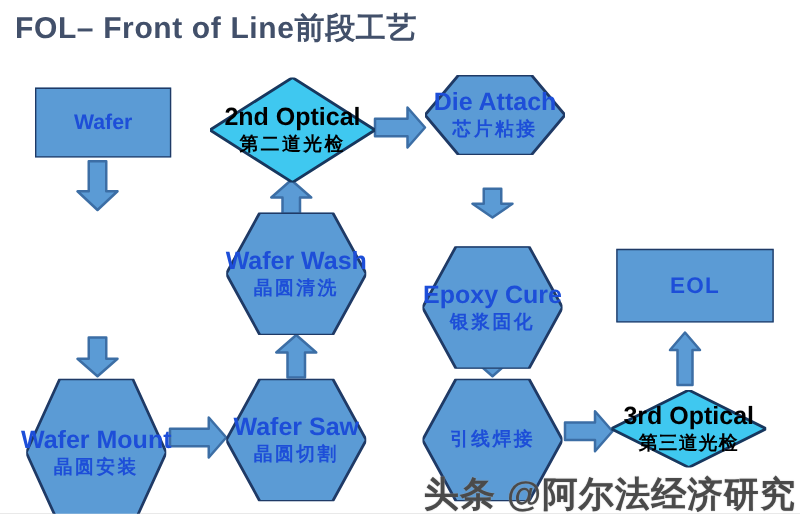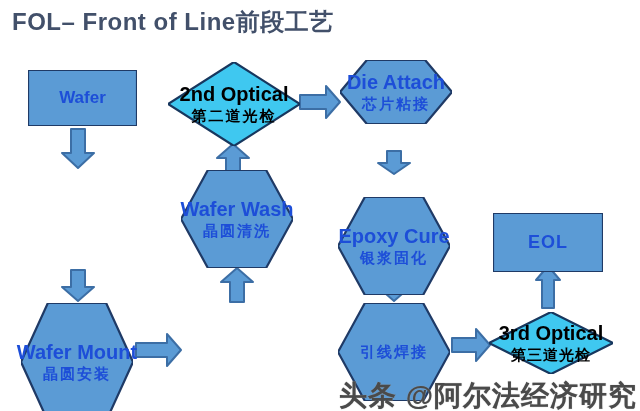--- a/index.html
+++ b/index.html
@@ -23,21 +23,21 @@
 
   
   .n-wafer        {left:28px;  top:70px;  width:109px; height:56px;}
   .n-wafer .en    {font-size:17px;}
   .n-optical2     {left:168px; top:62px;  width:132px; height:84px;}
   .n-die-attach   {left:340px; top:60px;  width:112px; height:64px;}
   .n-back-grinding{left:21px;  top:170px; width:112px; height:98px;}
   .n-back-grinding .en{white-space:normal;width:86px;margin:0 auto;}
   .n-wafer-wash   {left:181px; top:170px; width:112px; height:98px;}
   .n-epoxy-cure   {left:338px; top:171px; width:112px; height:98px;margin-top:26px;}
-  .n-eol          {left:493px; top:213px; width:110px; height:59px;}
+  .n-eol          {left:493px; top:199px; width:126px; height:59px;}
   .n-eol .en      {font-size:18px;letter-spacing:1px;}
   .n-wafer-mount  {left:21px;  top:303px; width:112px; height:118px;}
   .n-wafer-saw    {left:181px; top:303px; width:112px; height:98px;}
   .n-wire-bond    {left:338px; top:303px; width:112px; height:98px;}
   .n-optical3     {left:489px; top:312px; width:124px; height:62px;justify-content:center;}
   .n-optical3 .zh {letter-spacing:1px;}
 
   .watermark{position:absolute;right:3px;top:377px;z-index:10;font-size:28px;font-weight:bold;
              color:#4a4a4a;letter-spacing:1px;white-space:nowrap;
              text-shadow:0 0 1px #9a9a9a;}
@@ -124,20 +124,29 @@
   <div class="node hex n-wafer-mount">
     <svg class="shape" viewBox="0 0 100 100" preserveAspectRatio="none">
       <polygon points="24,0 76,0 100,50 76,100 24,100 0,50" vector-effect="non-scaling-stroke"></polygon>
     </svg>
     <div class="label">
       <span class="en">Wafer Mount</span>
       <span class="zh">晶圆安装</span>
     </div>
   </div>
 
+  <div class="node hex n-wafer-saw">
+    <svg class="shape" viewBox="0 0 100 100" preserveAspectRatio="none">
+      <polygon points="24,0 76,0 100,50 76,100 24,100 0,50" vector-effect="non-scaling-stroke"></polygon>
+    </svg>
+    <div class="label">
+      <span class="en">Wafer Saw</span>
+      <span class="zh">晶圆切割</span>
+    </div>
+  </div>
 
   <div class="node hex n-wire-bond">
     <svg class="shape" viewBox="0 0 100 100" preserveAspectRatio="none">
       <polygon points="24,0 76,0 100,50 76,100 24,100 0,50" vector-effect="non-scaling-stroke"></polygon>
     </svg>
     <div class="label">
       <span class="zh">引线焊接</span>
     </div>
   </div>
 

